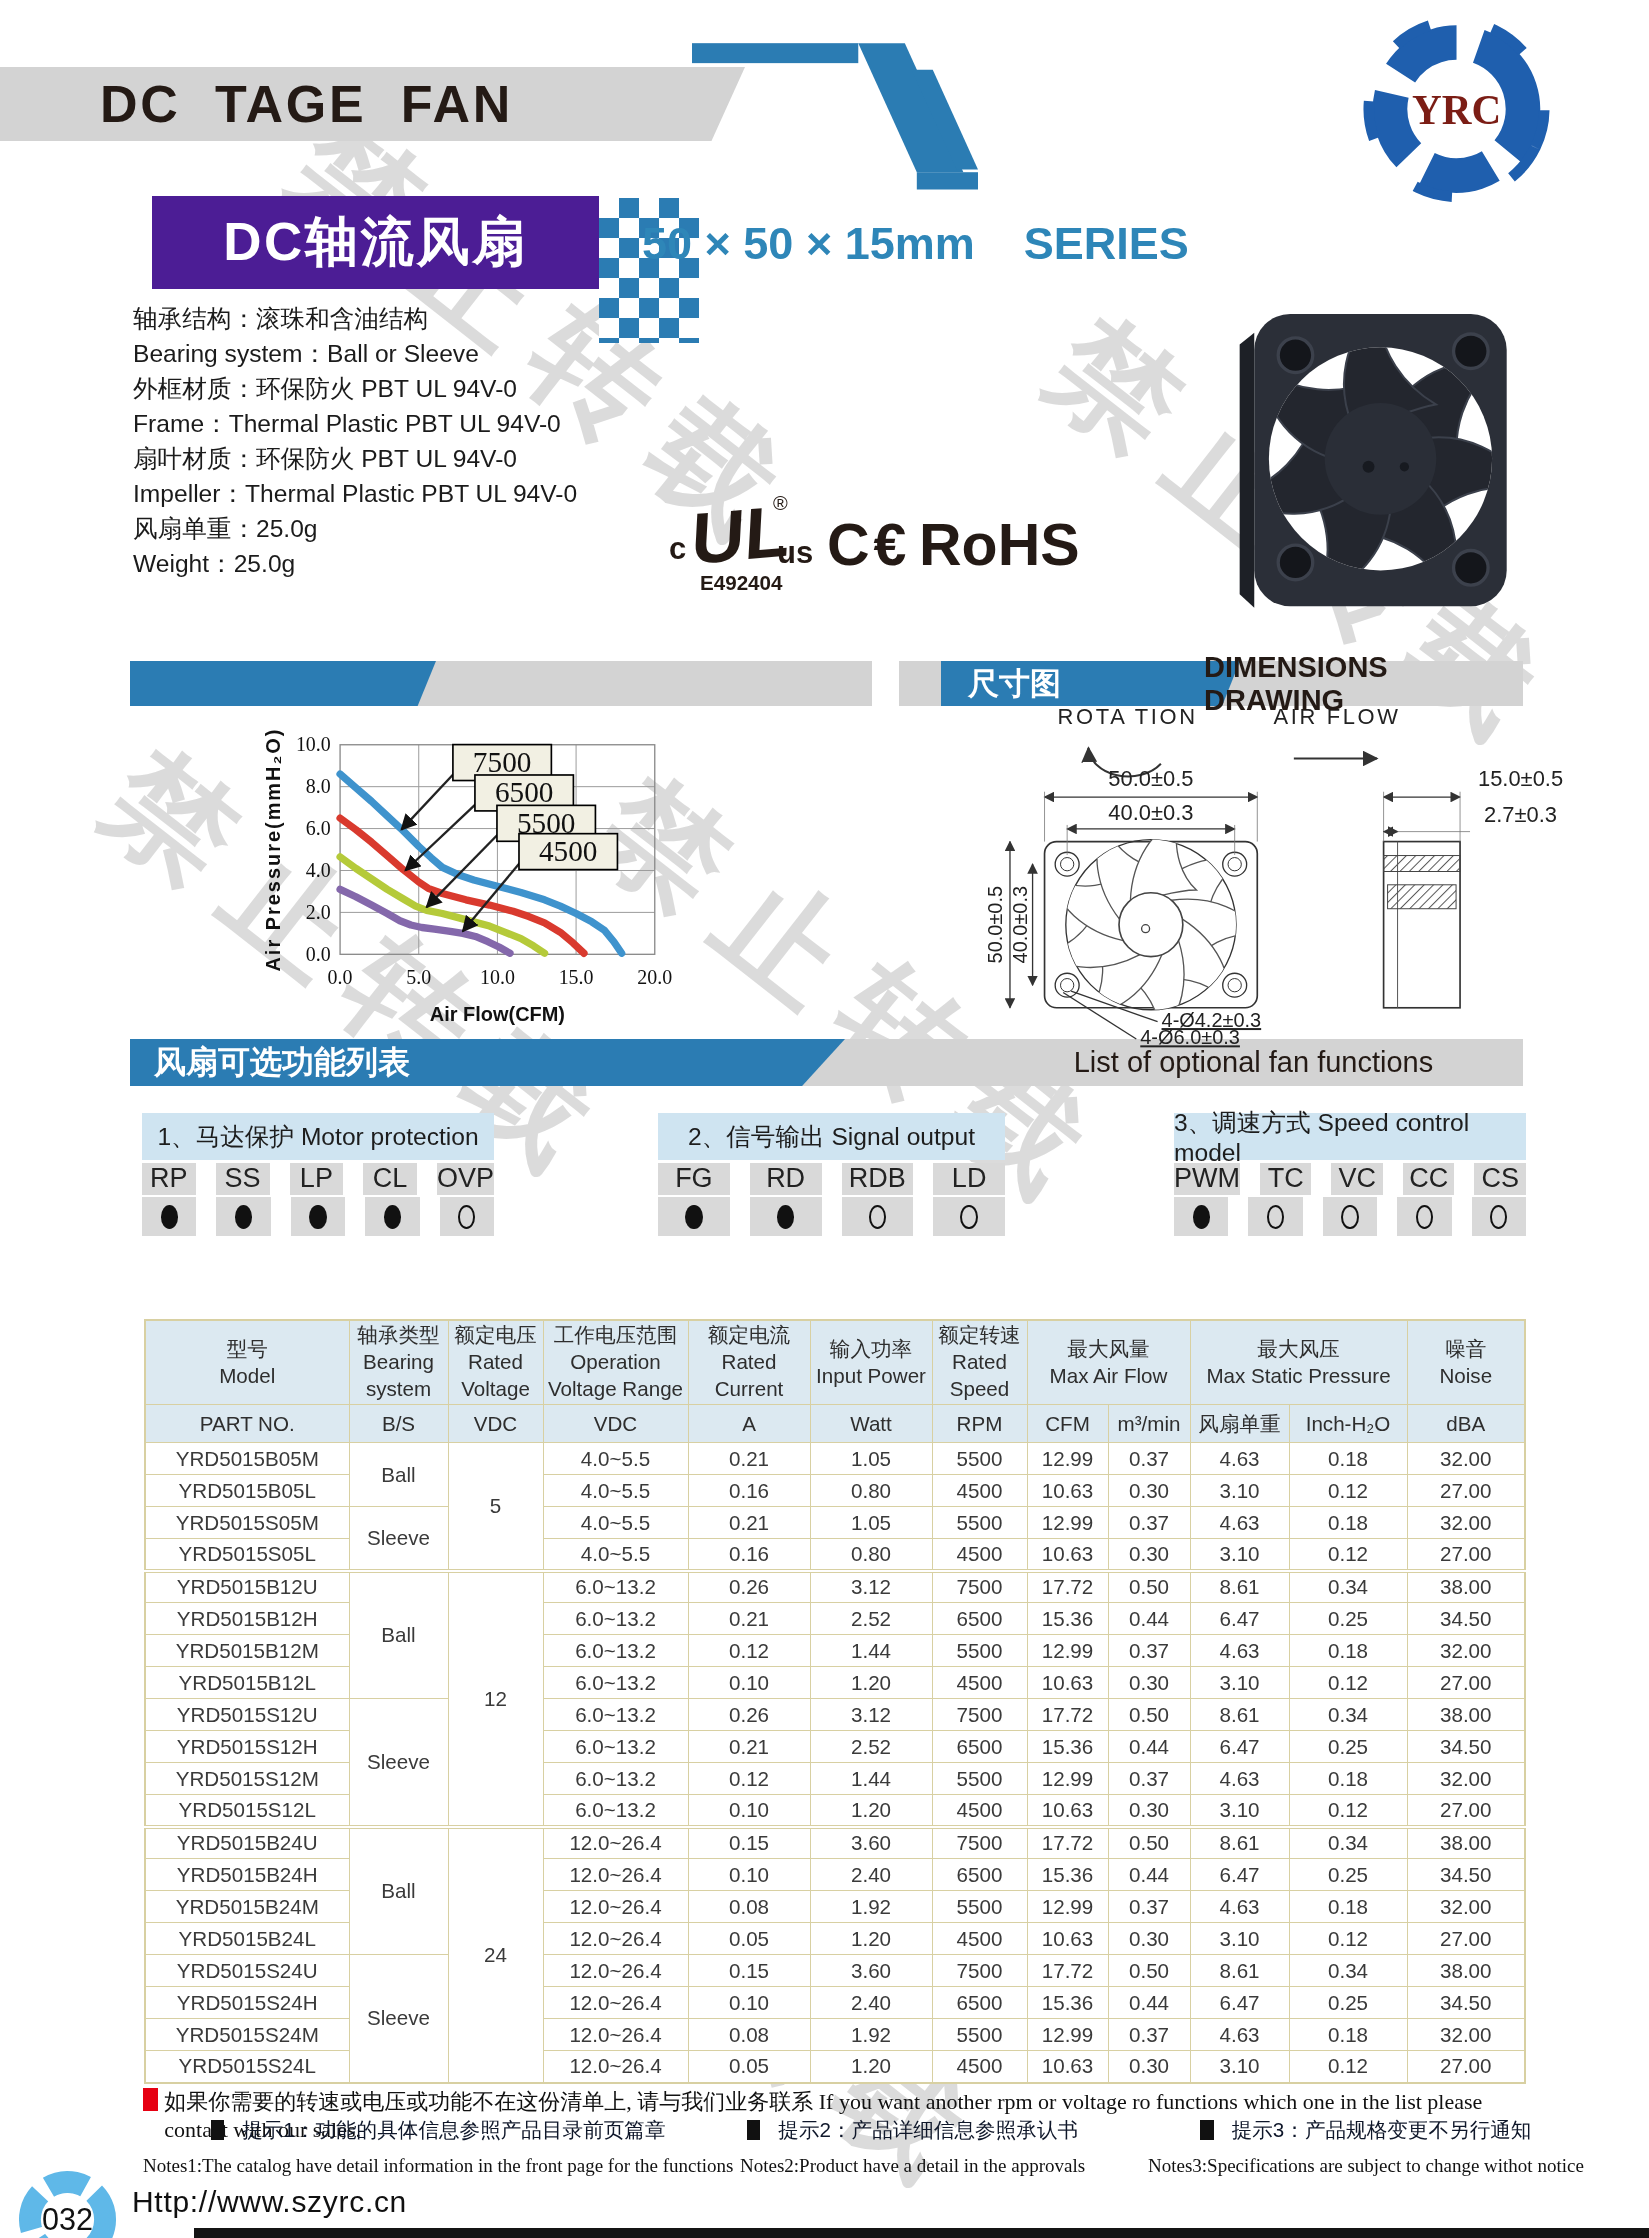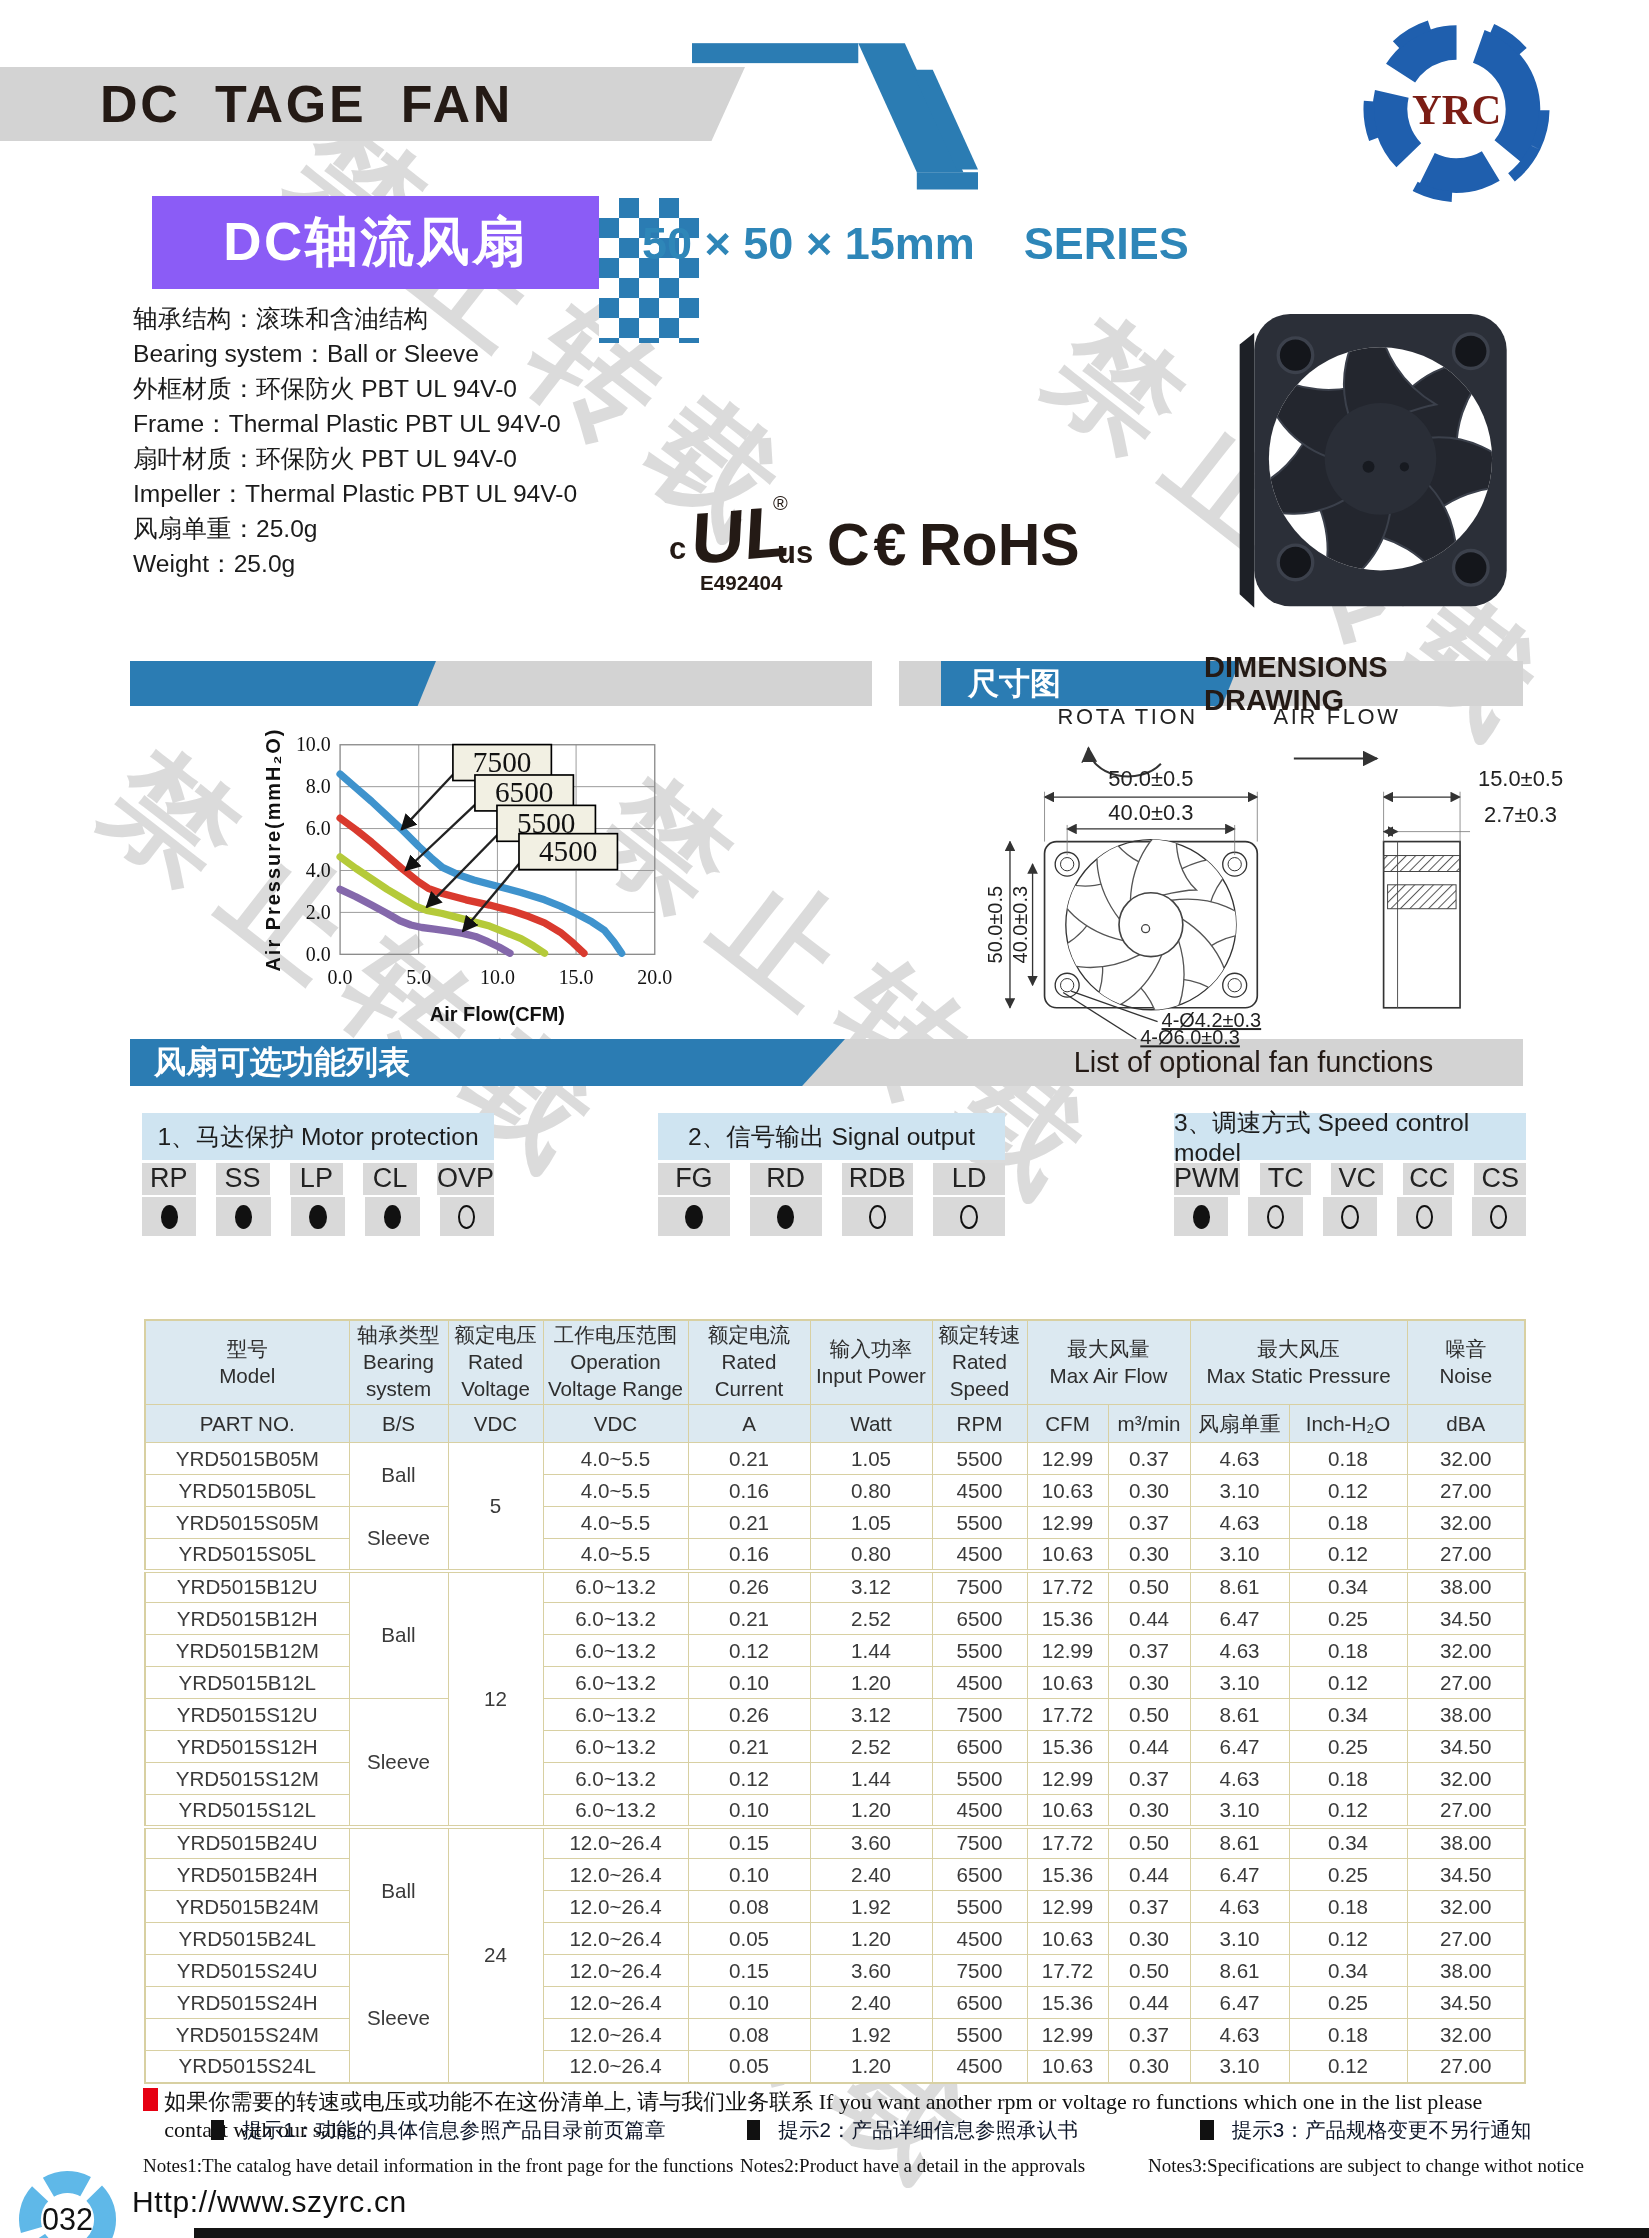--- a/index.html
+++ b/index.html
@@ -6,21 +6,21 @@
   #page{position:relative;width:1649px;height:2239px;background:#ffffff;overflow:hidden;
         font-family:"Liberation Sans",sans-serif;color:#222;}
   .abs{position:absolute;}
   .wm{position:absolute;z-index:0;font-size:123px;font-weight:700;letter-spacing:28px;
       color:rgba(150,150,150,0.34);transform:rotate(38deg);transform-origin:left top;white-space:nowrap;}
   
   .banner{left:0;top:67px;width:745px;height:74px;background:#d3d3d3;z-index:2;
           clip-path:polygon(0 0,100% 0,95.5% 100%,0 100%);display:flex;align-items:center;}
   .banner-title{padding-left:100px;font-size:52px;font-weight:800;letter-spacing:2.7px;word-spacing:17.3px;color:#241a15;}
   
-  .title-box{left:152px;top:196px;width:447px;height:93px;background:#8b5cf6;z-index:2;
+  .title-box{left:152px;top:196px;width:447px;height:93px;background:#4c1d95;z-index:2;
              display:flex;align-items:center;justify-content:center;}
   .title-box span{color:#fff;font-size:53px;font-weight:800;letter-spacing:2.7px;}
   .checker{left:599px;top:198px;width:100px;height:145px;z-index:2;
            background:conic-gradient(#2b7cb3 90deg,#fff 90deg 180deg,#2b7cb3 180deg 270deg,#fff 270deg);
            background-size:40px 40px;}
   .size-title{left:642px;top:218px;z-index:2;display:flex;gap:49px;color:#2e86b8;font-size:45px;font-weight:800;}
   
   #specs{left:133px;top:301px;z-index:2;}
   .spec-line{font-size:24.6px;line-height:35px;color:#1b1b1b;}
   

